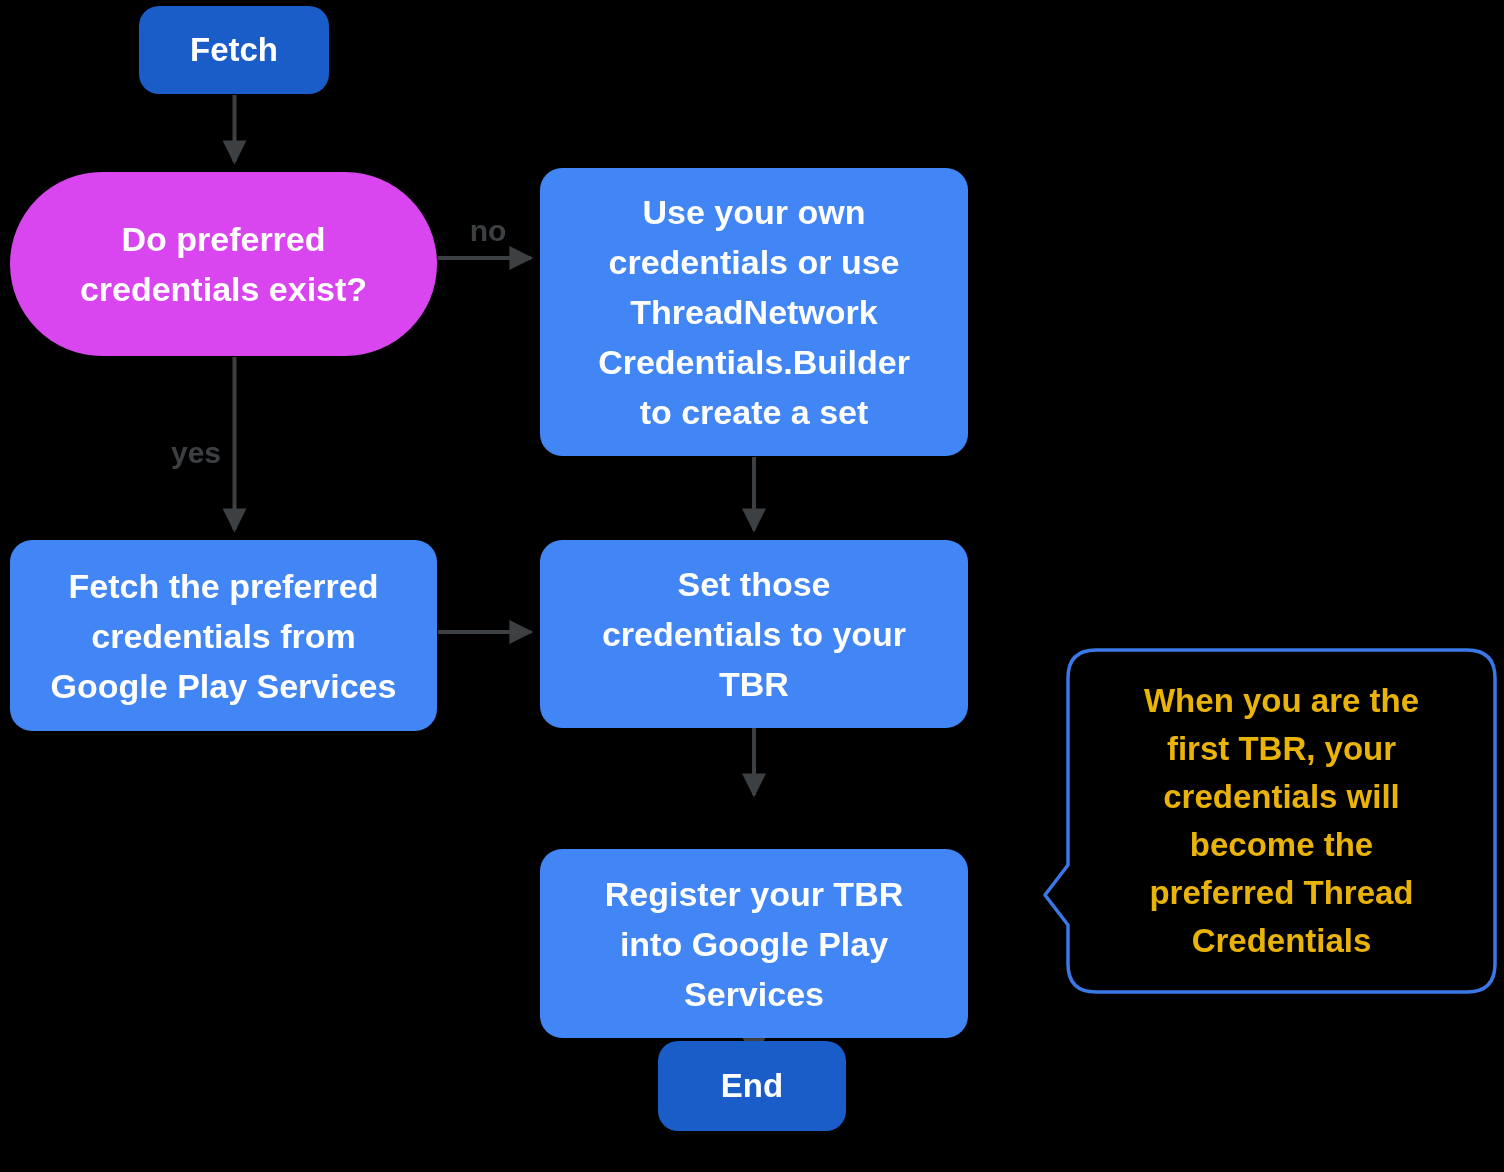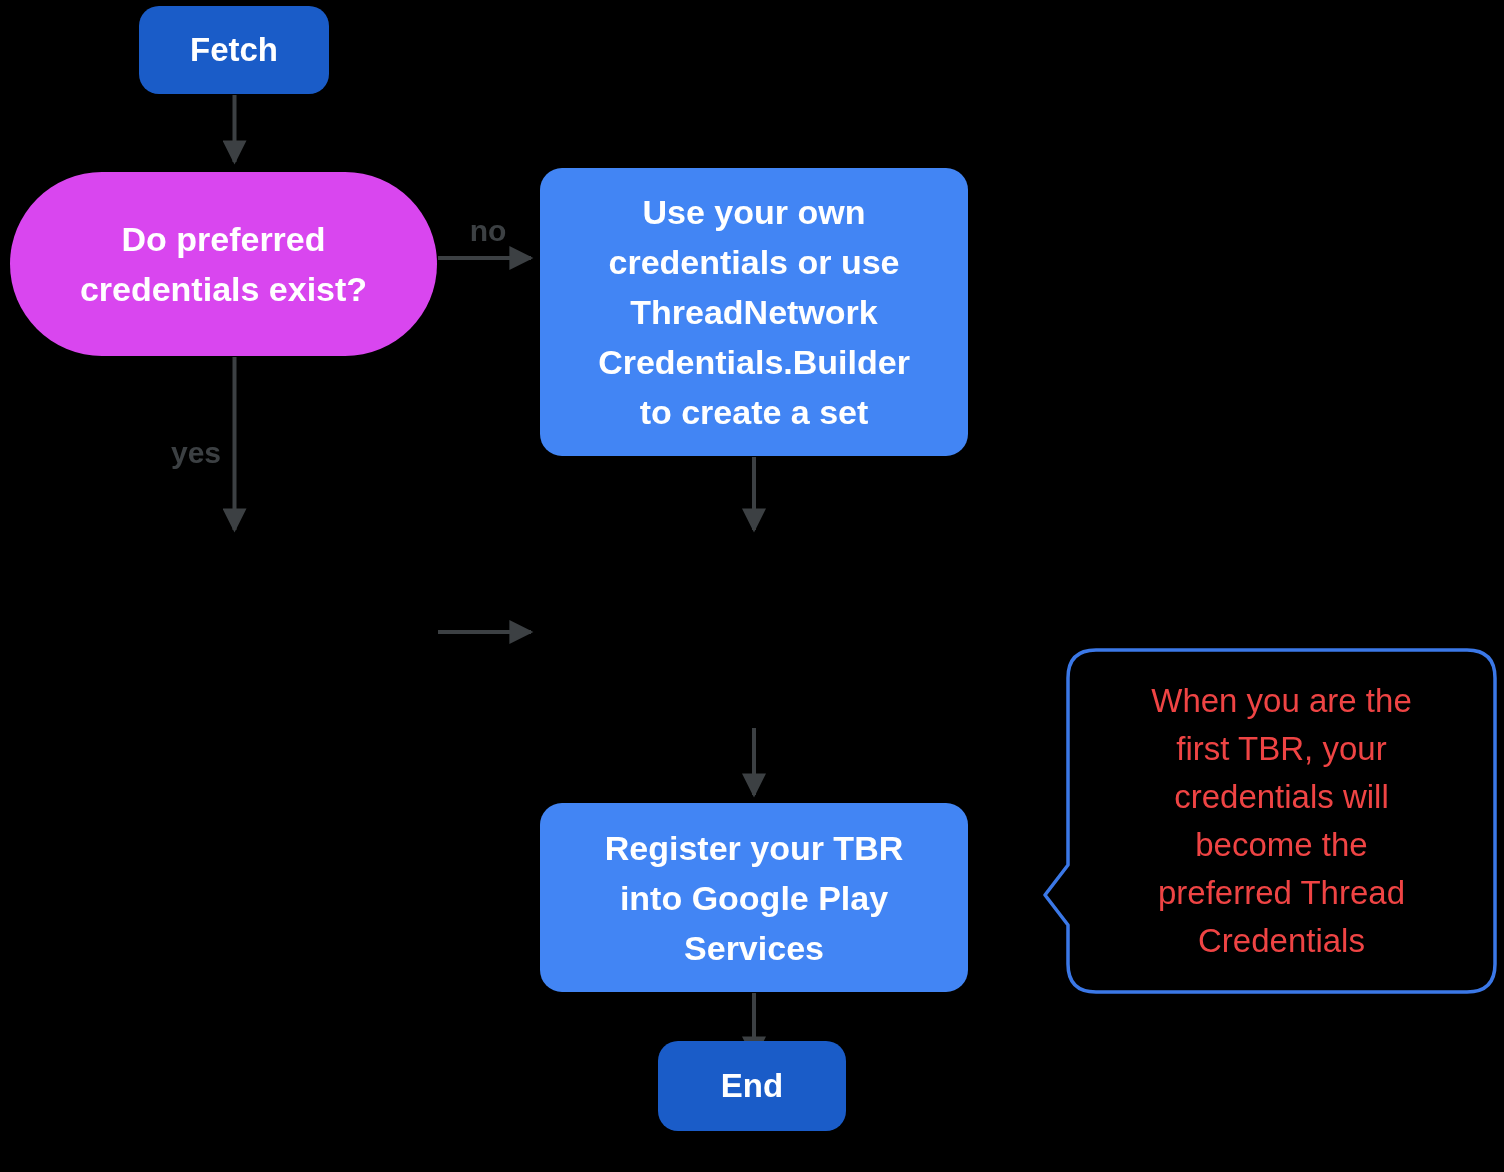--- a/index.html
+++ b/index.html
@@ -54,33 +54,33 @@
   .callout-text {
     position: absolute;
     left: 28px;
     top: 0;
     width: 427px;
     height: 350px;
     display: flex;
     align-items: center;
     justify-content: center;
     text-align: center;
-    color: #ef4444;
-    font-weight: normal;
+    color: #eab308;
+    font-weight: bold;
     font-size: 33px;
     line-height: 48px;
     white-space: pre-line;
   }
   
   .n-start    { left: 139px; top: 6px;    width: 190px; height: 88px;  }
   .n-decision { left: 10px;  top: 172px;  width: 427px; height: 184px; }
   .n-useown   { left: 540px; top: 168px;  width: 428px; height: 288px; padding: 0 18px; }
   .n-fetch    { left: 10px;  top: 540px;  width: 427px; height: 191px; }
   .n-set      { left: 540px; top: 540px;  width: 428px; height: 188px; }
-  .n-register { left: 540px; top: 803px;  width: 428px; height: 189px; }
+  .n-register { left: 540px; top: 849px;  width: 428px; height: 189px; }
   .n-end      { left: 658px; top: 1041px; width: 188px; height: 90px;  }
   .l-no  { left: 450px; top: 206px; }
   .l-yes { left: 158px; top: 428px; }
 </style>
 </head>
 <body>
 
 <div class="canvas">
 
   <svg class="edges" width="1504" height="1172" viewBox="0 0 1504 1172">
@@ -102,21 +102,27 @@
 
   <div class="node pill n-decision">Do preferred
 credentials exist?</div>
 
   <div class="node process n-useown">Use your own
 credentials or use
 ThreadNetwork
 Credentials.Builder
 to create a set</div>
 
+  <div class="node process n-fetch">Fetch the preferred
+credentials from
+Google Play Services</div>
 
+  <div class="node process n-set">Set those
+credentials to your
+TBR</div>
 
   <div class="node process n-register">Register your TBR
 into Google Play
 Services</div>
 
   <div class="node terminal n-end">End</div>
 
   <div class="edge-label l-no">no</div>
   <div class="edge-label l-yes">yes</div>
 

